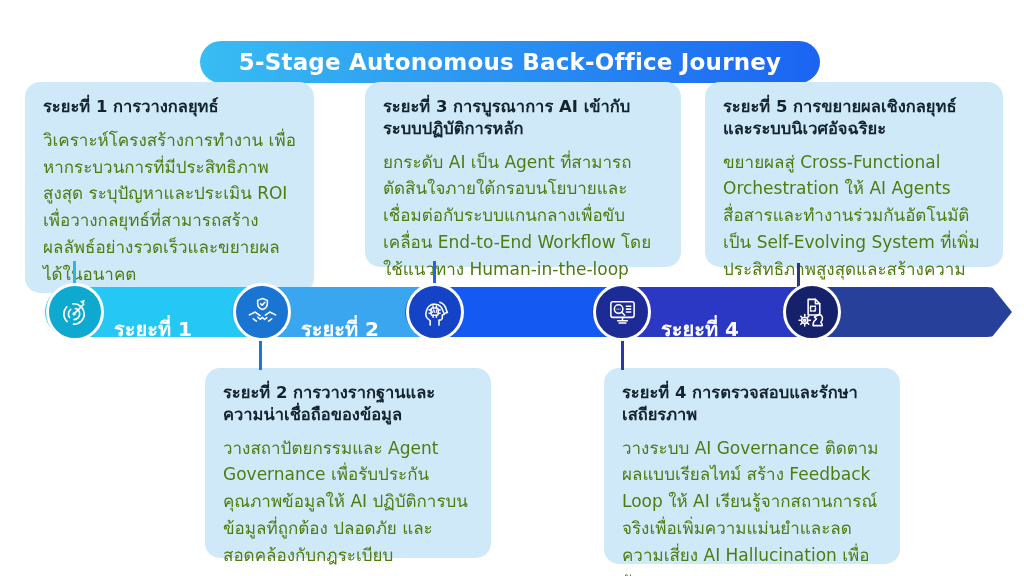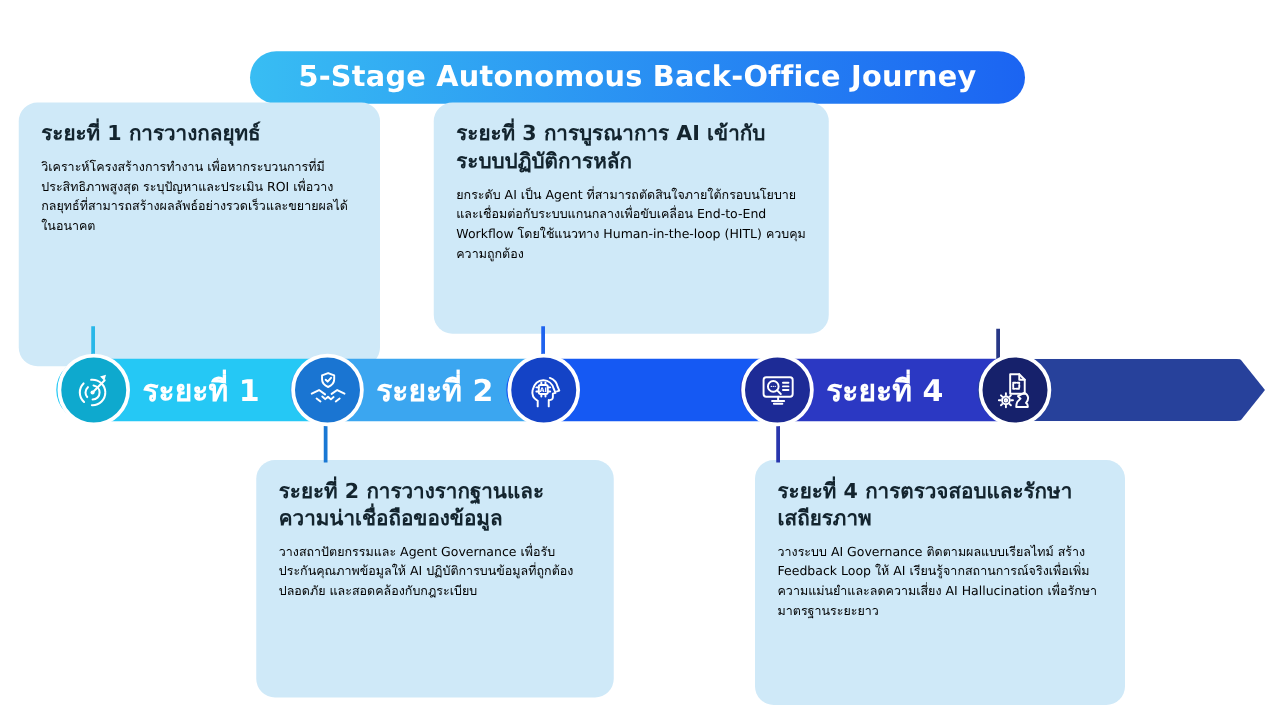--- a/index.html
+++ b/index.html
@@ -13,24 +13,24 @@
   
   .pill {
     position:absolute; left:200px; top:17px; width:620px; height:42px;
     border-radius:22px; display:flex; align-items:center; justify-content:center;
     color:#fff; font-weight:bold; font-size:23px; letter-spacing:.2px;margin-top:24px;
   }
 
   
   .card { position:absolute; border-radius:15px; padding:14px 18px; }
   .card h3 { font-size:16.5px; line-height:1.32; color:#13242e; font-weight:bold; margin-bottom:9px; }
-  .card p  { font-size:10px; line-height:1.58; color:#000000; }
-  .card1{left:15px;  top:82px;  width:289px; height:211px;}
+  .card p  { font-size:17px; line-height:1.58; color:#4d7c0f; }
+  .card1{left:25px;  top:82px;  width:289px; height:211px;}
   .card2{left:205px; top:368px; width:286px; height:190px;}
-  .card3{left:347px; top:82px;  width:316px; height:185px;}
+  .card3{left:365px; top:82px;  width:316px; height:185px;}
   .card4{left:568px; top:368px; width:296px; height:196px;margin-left:36px;}
   .card5{left:705px; top:82px;  width:298px; height:185px;}
 
   
   .conn { position:absolute; width:3px; }
   .conn1{left:73px;  top:261px; height:32px;}
   .conn2{left:259px; top:336px; height:34px;}
   .conn3{left:433px; top:261px; height:32px;}
   .conn4{left:621px; top:336px; height:34px;}
   .conn5{left:797px; top:263px; height:30px;}
@@ -44,22 +44,22 @@
   .seg5{left:782px; width:230px; z-index:5;
         clip-path:polygon(0 0, calc(100% - 20px) 0, 100% 50%, calc(100% - 20px) 100%, 0 100%);}
 
   
   .circle {
     position:absolute; top:283px; width:58px; height:58px; border-radius:50%;
     border:3px solid #fff; display:flex; align-items:center; justify-content:center; z-index:6;
   }
   .circ1{left:46px;} .circ2{left:233px;} .circ3{left:406px;} .circ4{left:593px;} .circ5{left:783px;}
   .stage-label {
-    position:absolute; top:287px; height:50px; display:flex; align-items:center;
-    color:#fff; font-weight:bold; font-size:24px; z-index:7;
+    position:absolute; top:304px; height:50px; display:flex; align-items:center;
+    color:#fff; font-weight:bold; font-size:20px; z-index:7;
   }
   .lab1{left:114px;} .lab2{left:301px;} .lab3{left:474px;} .lab4{left:661px;} .lab5{left:851px;}
 
   .icn { display:block; }
 </style>
 </head>
 <body style="background: rgb(255, 255, 255);">
 
 <div class="stage-canvas">
 
@@ -75,20 +75,24 @@
     <h3>ระยะที่ 2 การวางรากฐานและความน่าเชื่อถือของข้อมูล</h3>
     <p>วางสถาปัตยกรรมและ Agent Governance เพื่อรับประกันคุณภาพข้อมูลให้ AI ปฏิบัติการบนข้อมูลที่ถูกต้อง ปลอดภัย และสอดคล้องกับกฎระเบียบ</p>
   </div>
   <div class="card card3" style="background: rgb(207, 233, 248);">
     <h3>ระยะที่ 3 การบูรณาการ AI เข้ากับระบบปฏิบัติการหลัก</h3>
     <p>ยกระดับ AI เป็น Agent ที่สามารถตัดสินใจภายใต้กรอบนโยบายและเชื่อมต่อกับระบบแกนกลางเพื่อขับเคลื่อน End-to-End Workflow โดยใช้แนวทาง Human-in-the-loop (HITL) ควบคุมความถูกต้อง</p>
   </div>
   <div class="card card4" style="background: rgb(207, 233, 248);">
     <h3>ระยะที่ 4 การตรวจสอบและรักษาเสถียรภาพ</h3>
     <p>วางระบบ AI Governance ติดตามผลแบบเรียลไทม์ สร้าง Feedback Loop ให้ AI เรียนรู้จากสถานการณ์จริงเพื่อเพิ่มความแม่นยำและลดความเสี่ยง AI Hallucination เพื่อรักษามาตรฐานระยะยาว</p>
+  </div>
+  <div class="card card5" style="background: rgb(207, 233, 248);">
+    <h3>ระยะที่ 5 การขยายผลเชิงกลยุทธ์และระบบนิเวศอัจฉริยะ</h3>
+    <p>ขยายผลสู่ Cross-Functional Orchestration ให้ AI Agents สื่อสารและทำงานร่วมกันอัตโนมัติเป็น Self-Evolving System ที่เพิ่มประสิทธิภาพสูงสุดและสร้างความคล่องตัวเชิงกลยุทธ์</p>
   </div>
 
   <div class="conn conn1" style="background: rgb(41, 183, 232);"></div>
   <div class="conn conn2" style="background: rgb(26, 120, 212);"></div>
   <div class="conn conn3" style="background: rgb(31, 99, 238);"></div>
   <div class="conn conn4" style="background: rgb(41, 54, 173);"></div>
   <div class="conn conn5" style="background: rgb(39, 55, 134);"></div>
 
   <div class="seg seg1" style="background: rgb(37, 200, 245);"></div>
   <div class="seg seg2" style="background: rgb(59, 166, 240);"></div>

